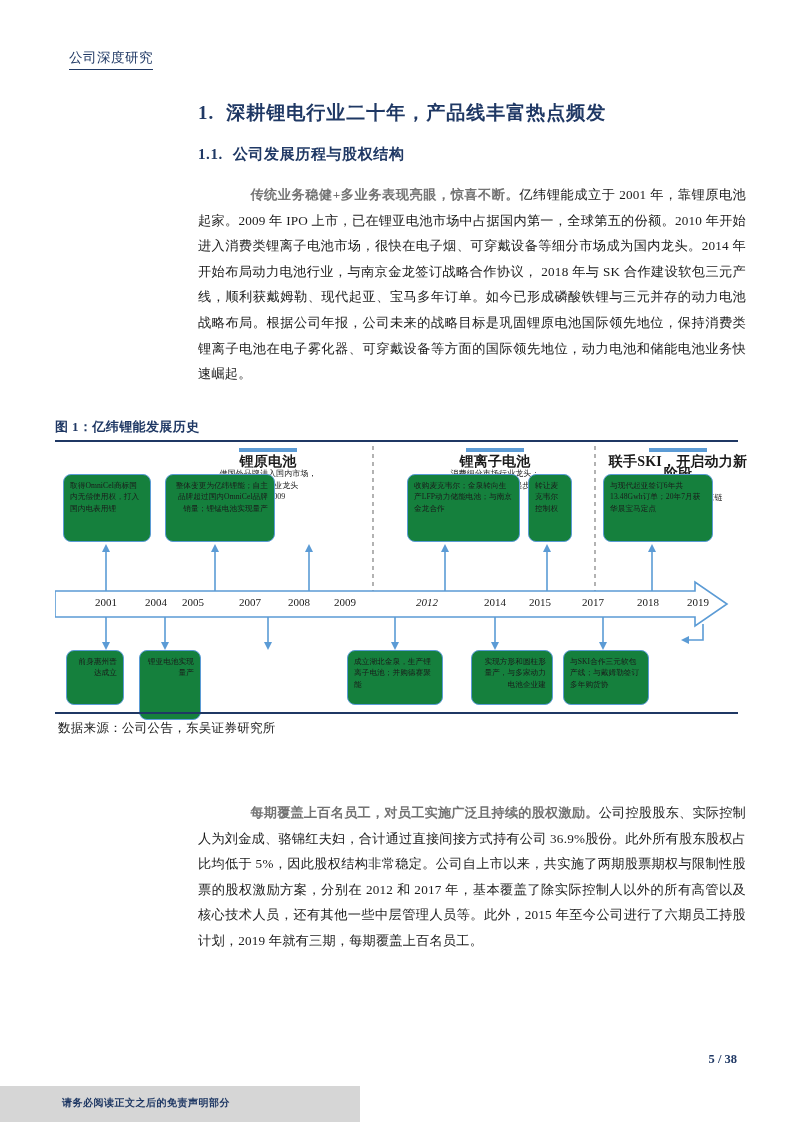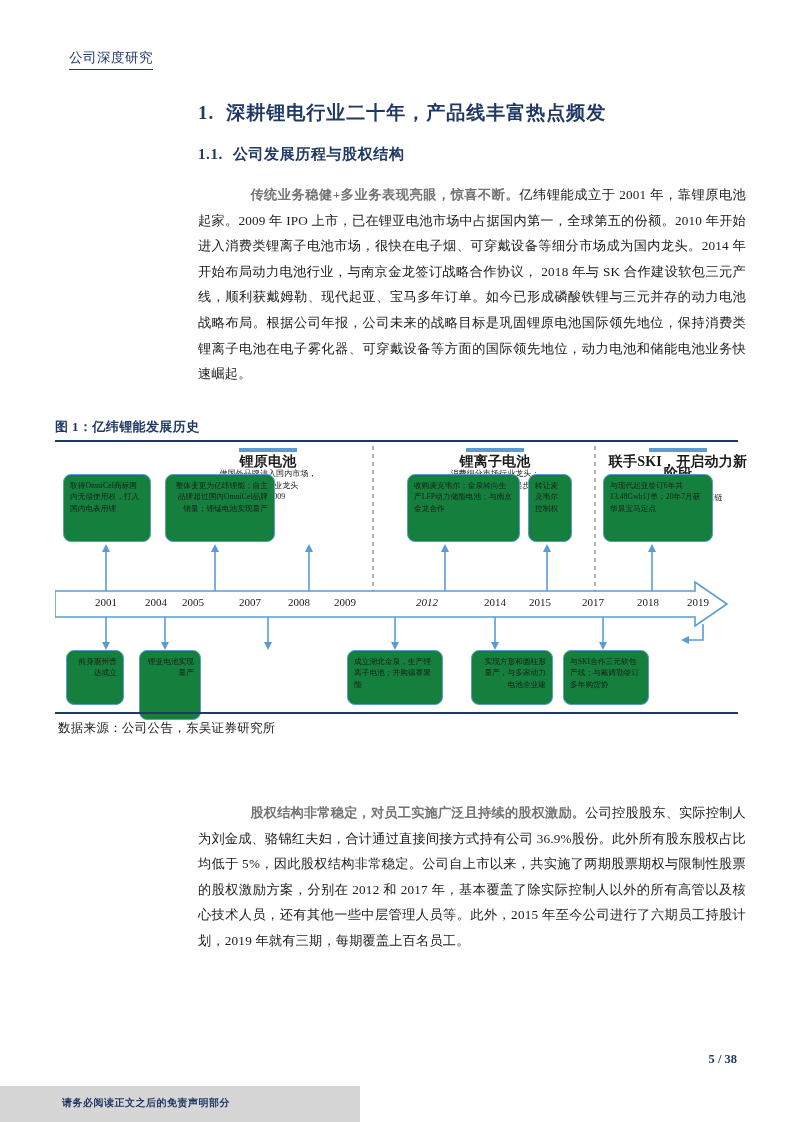--- a/index.html
+++ b/index.html
@@ -322,18 +322,18 @@
   <div class="ebox center" style="left:84px; top:206px; width:62px; height:70px;">锂亚电池实现量产</div>
   <div class="ebox" style="left:292px; top:206px; width:96px; height:55px;">成立湖北金泉，生产锂离子电池；并购德赛聚能</div>
   <div class="ebox center" style="left:404px; top:206px; width:82px; height:55px;margin-left:12px;">实现方形和圆柱形量产，与多家动力电池企业建</div>
   <div class="ebox" style="left:508px; top:206px; width:86px; height:55px;">与SKI合作三元软包产线；与戴姆勒签订多年购货协</div>
 </div>
 
 <div class="fig-rule-bottom"></div>
 <div class="fig-source">数据来源：公司公告，东吴证券研究所</div>
 
 <div class="para para-2">
-  <span class="lead">股权结构非常稳定，对员工实施广泛且持续的股权激励。</span><span>公司控股股东、实际控制人为刘金成、骆锦红夫妇，合计通过直接间接方式持有公司 36.9%股份。此外所有股东股权占比均低于 5%，因此股权结构非常稳定。公司自上市以来，共实施了两期股票期权与限制性股票的股权激励方案，分别在 2012 和 2017 年，基本覆盖了除实际控制人以外的所有高管以及核心技术人员，还有其他一些中层管理人员等。此外，2015 年至今公司进行了六期员工持股计划，2019 年就有三期，每期覆盖上百名员工。</span>
+  <span class="lead">每期覆盖上百名员工，对员工实施广泛且持续的股权激励。</span><span>公司控股股东、实际控制人为刘金成、骆锦红夫妇，合计通过直接间接方式持有公司 36.9%股份。此外所有股东股权占比均低于 5%，因此股权结构非常稳定。公司自上市以来，共实施了两期股票期权与限制性股票的股权激励方案，分别在 2012 和 2017 年，基本覆盖了除实际控制人以外的所有高管以及核心技术人员，还有其他一些中层管理人员等。此外，2015 年至今公司进行了六期员工持股计划，2019 年就有三期，每期覆盖上百名员工。</span>
 </div>
 
 <div class="page-num">5 / 38</div>
 <div class="footer-band"></div>
 <div class="footer-text">请务必阅读正文之后的免责声明部分</div>
 
 </body></html>

